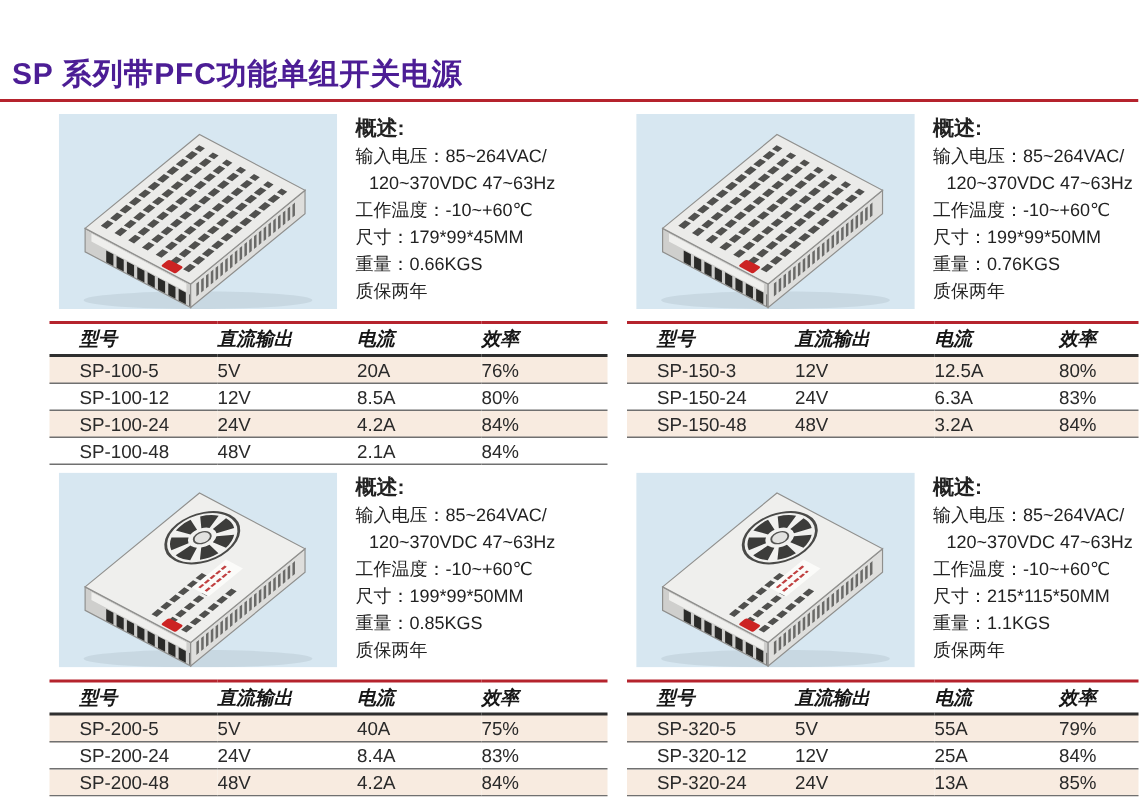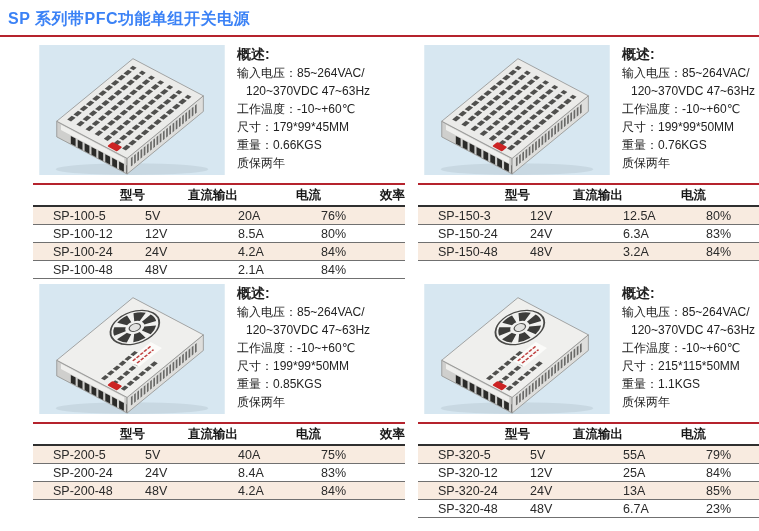--- a/index.html
+++ b/index.html
@@ -1,41 +1,41 @@
 <!DOCTYPE html>
 <html><head>
 <meta charset="utf-8">
 <style>
   html,body{margin:0;padding:0;}
   body{
     width:759px;height:531px;overflow:hidden;background:#fff;
     font-family:"Liberation Sans","DejaVu Sans",sans-serif;color:#1c1c1c;
   }
   .page-title{
-    font-size:16px;font-weight:bold;color:#3b82f6;
-    padding:6px 0 0 8px;letter-spacing:.5px;line-height:26px;
+    font-size:20px;font-weight:bold;color:#4c1d95;
+    padding:6px 0 0 8px;letter-spacing:.5px;line-height:26px;margin-top:31px;
   }
   .title-rule{height:2px;background:#b5232d;margin-top:3px;}
   .grid{
     display:grid;grid-template-columns:372px 374px;column-gap:13px;padding-left:33px;
   }
   .prod-top{display:flex;align-items:flex-start;margin-top:8px;}
   .prod-top.lower{margin-top:5px;}
   .photo{width:186px;height:130px;flex:0 0 auto;margin-left:6px;display:block;}
   .desc{margin-left:12px;font-size:12px;line-height:18px;color:#222;}
   .overview-heading{font-size:14px;font-weight:bold;line-height:18px;margin-bottom:1px;}
   .spec{white-space:nowrap;}
   .spec.indent{padding-left:9px;}
   table{
     width:100%;border-collapse:collapse;margin-top:8px;table-layout:fixed;
     font-size:12.5px;border-top:2px solid #b5232d;
   }
   thead th{
-    text-align:right;font-weight:bold;height:20px;padding:0;
-    border-bottom:2px solid #2f2f2f;color:#161616;
+    text-align:left;font-weight:bold;height:20px;padding:0;
+    border-bottom:2px solid #2f2f2f;color:#161616;font-style:italic;
   }
   tbody td{height:17px;padding:0;border-bottom:1px solid #707070;color:#2a2a2a;}
   th:first-child,td:first-child{padding-left:20px;}
   col.c1{width:112px}col.c2{width:93px}col.c3{width:83px}
   tbody tr:nth-child(odd){background:#f8ebe0;}
 </style>
 </head>
 <body>
 
 <svg width="0" height="0" style="position:absolute">

